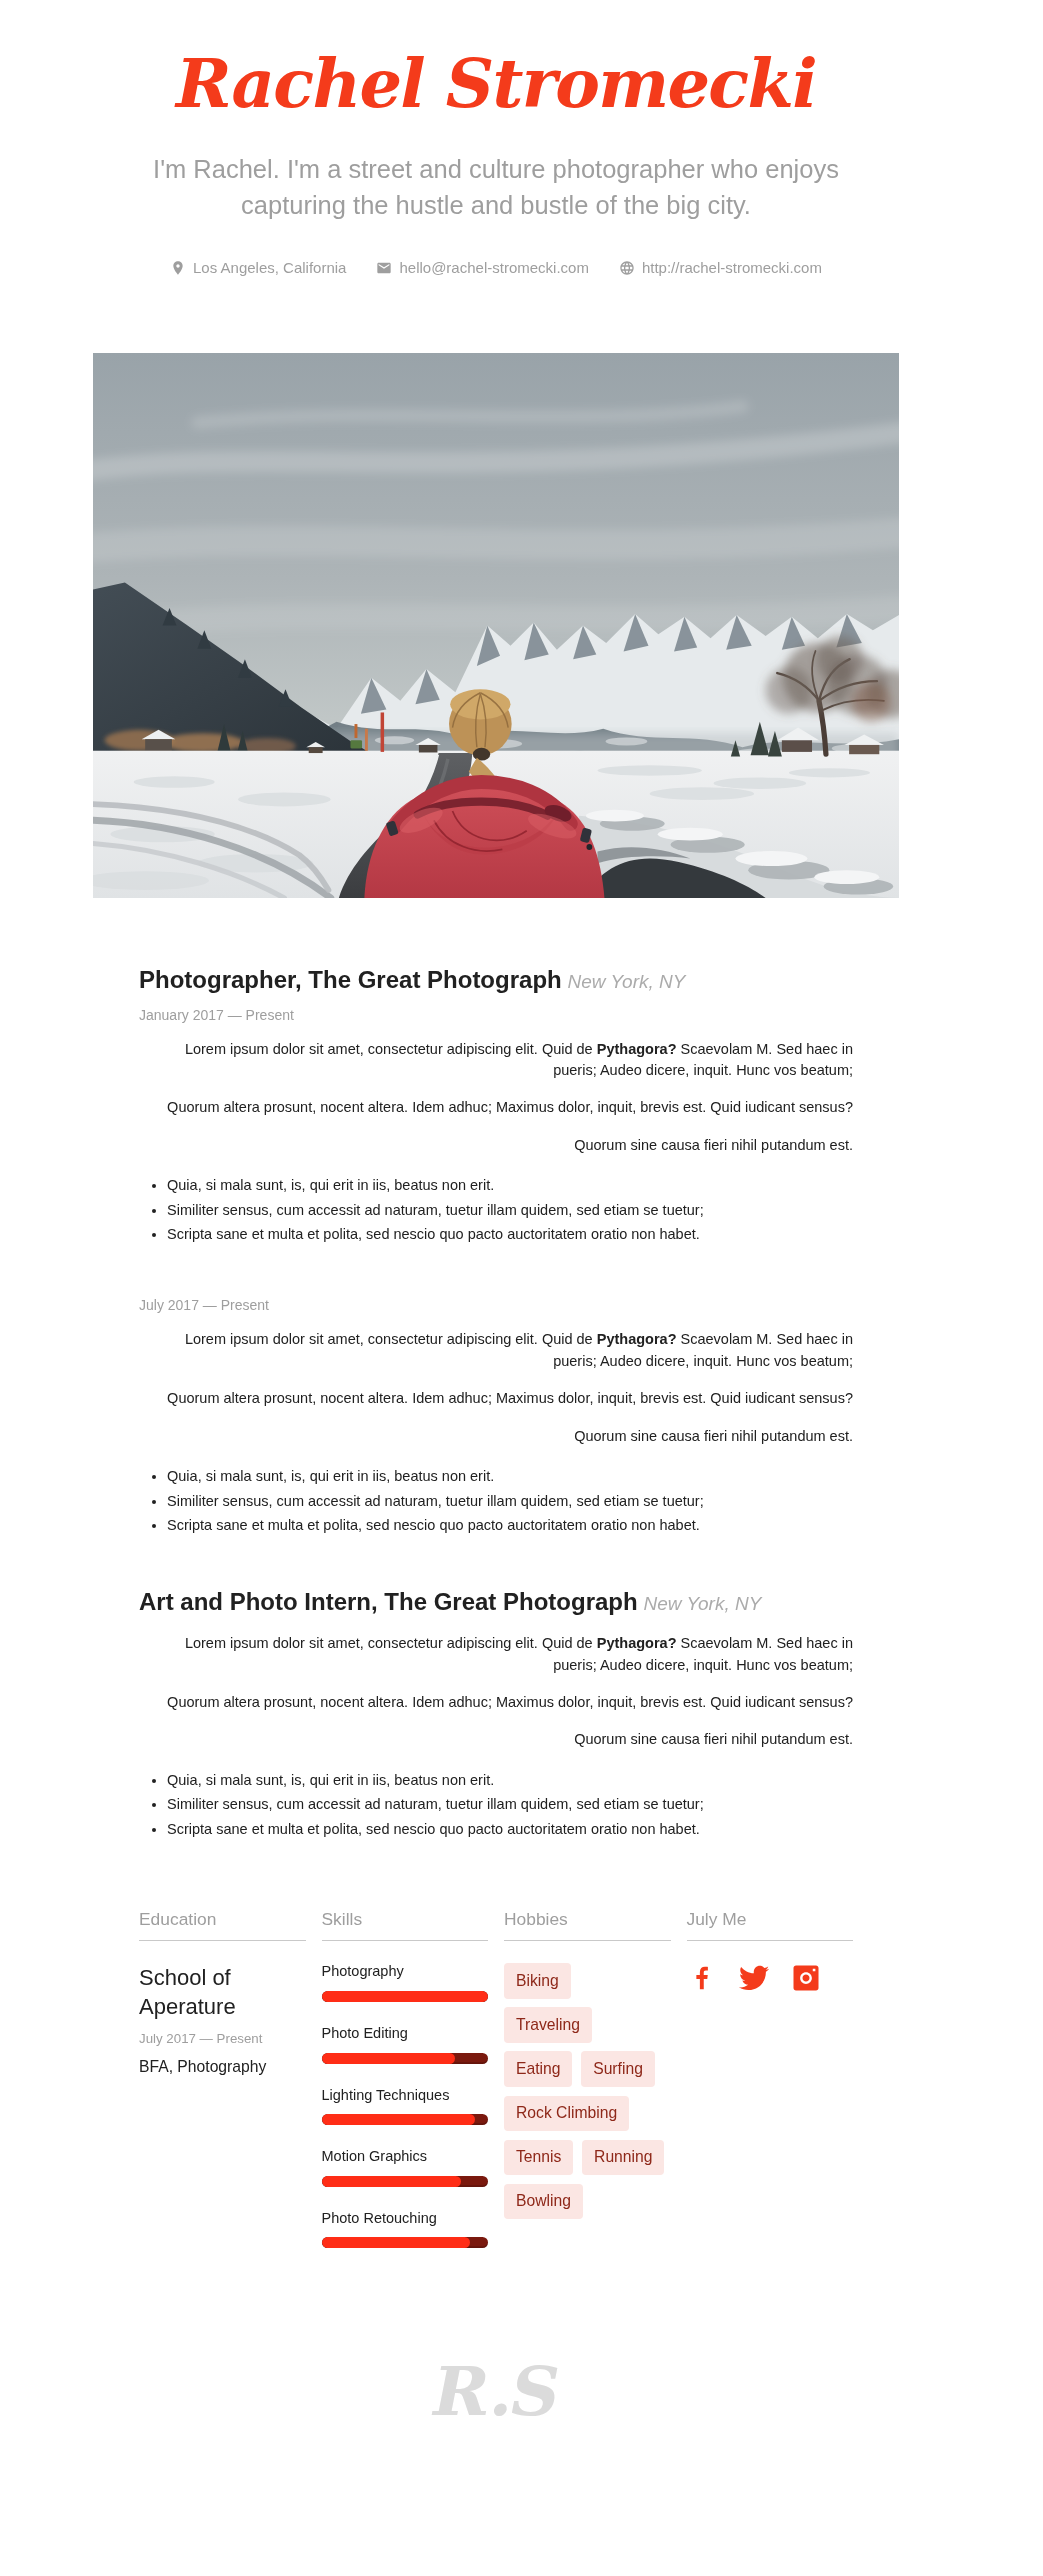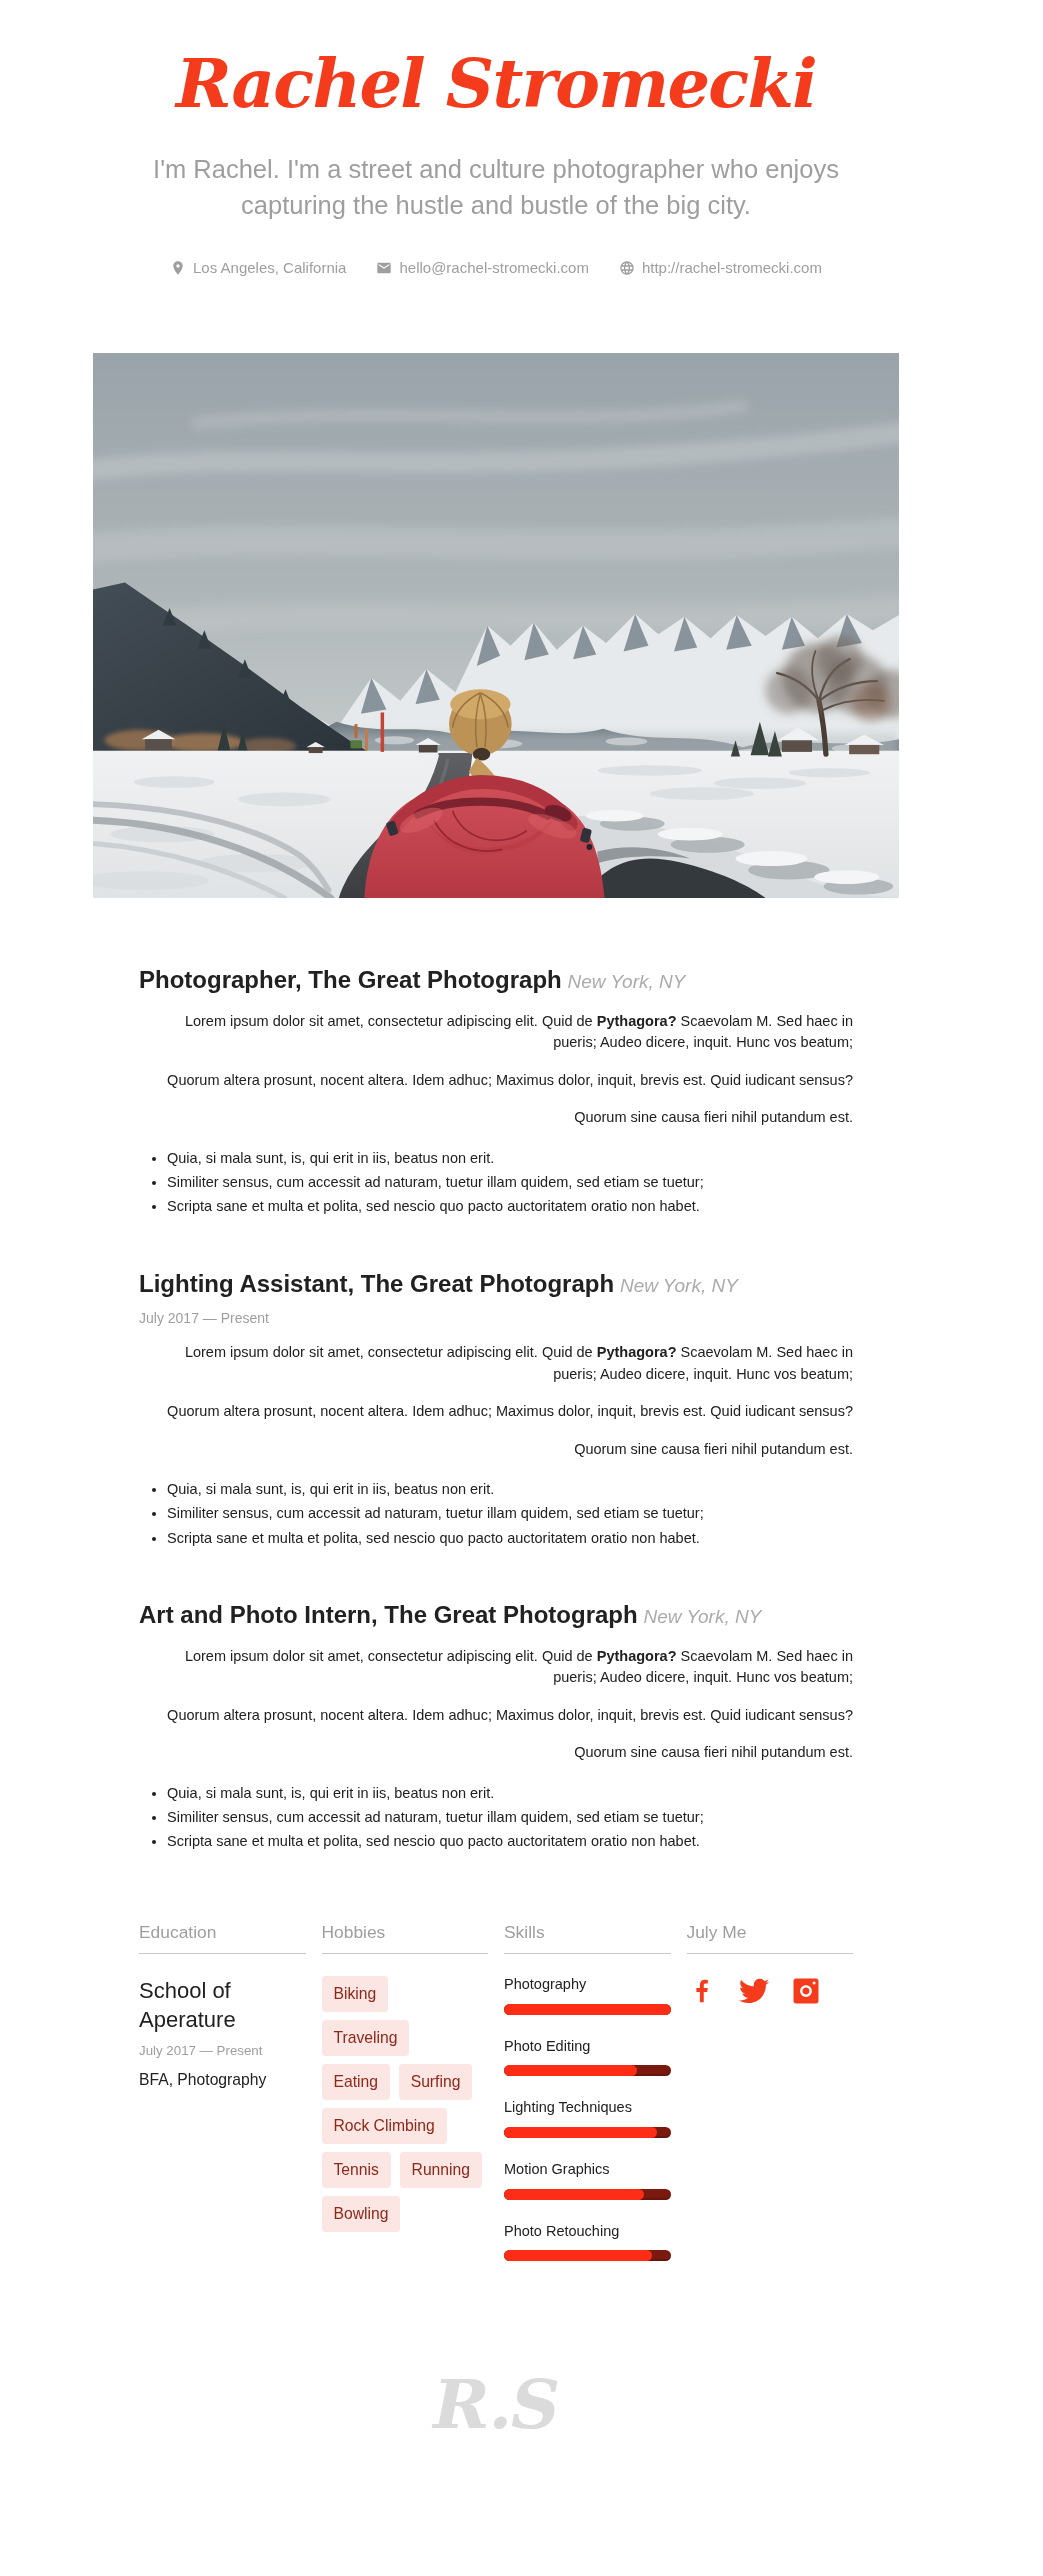--- a/index.html
+++ b/index.html
@@ -300,32 +300,32 @@
         <rect x="842" y="820" width="16" height="24" rx="4" fill="#30323A" transform="rotate(14 850 832)"></rect>
         <circle cx="856" cy="852" r="5" fill="#23252B"></circle>
       </g>
     </svg>
   </div>
 
   <div class="content">
 
     <section class="experience-section">
       <h2 class="exp-heading"><span>Photographer, The Great Photograph</span><span class="exp-location">New York, NY</span></h2>
+      <p class="exp-dates">January 2017 — Present</p>
       <p class="para"><span>Lorem ipsum dolor sit amet, consectetur adipiscing elit. Quid de </span><b>Pythagora?</b><span> Scaevolam M. Sed haec in pueris; Audeo dicere, inquit. Hunc vos beatum;</span></p>
       <p class="para">Quorum altera prosunt, nocent altera. Idem adhuc; Maximus dolor, inquit, brevis est. Quid iudicant sensus?</p>
       <p class="para">Quorum sine causa fieri nihil putandum est.</p>
       <ul class="bullets">
         <li>Quia, si mala sunt, is, qui erit in iis, beatus non erit.</li>
         <li>Similiter sensus, cum accessit ad naturam, tuetur illam quidem, sed etiam se tuetur;</li>
         <li>Scripta sane et multa et polita, sed nescio quo pacto auctoritatem oratio non habet.</li>
       </ul>
     </section>
 
     <section class="experience-section">
-      <h2 class="exp-heading"><span>Lighting Assistant, The Great Photograph</span><span class="exp-location">New York, NY</span></h2>
       <p class="exp-dates">July 2017 — Present</p>
       <p class="para"><span>Lorem ipsum dolor sit amet, consectetur adipiscing elit. Quid de </span><b>Pythagora?</b><span> Scaevolam M. Sed haec in pueris; Audeo dicere, inquit. Hunc vos beatum;</span></p>
       <p class="para">Quorum altera prosunt, nocent altera. Idem adhuc; Maximus dolor, inquit, brevis est. Quid iudicant sensus?</p>
       <p class="para">Quorum sine causa fieri nihil putandum est.</p>
       <ul class="bullets">
         <li>Quia, si mala sunt, is, qui erit in iis, beatus non erit.</li>
         <li>Similiter sensus, cum accessit ad naturam, tuetur illam quidem, sed etiam se tuetur;</li>
         <li>Scripta sane et multa et polita, sed nescio quo pacto auctoritatem oratio non habet.</li>
       </ul>
     </section>
@@ -345,64 +345,64 @@
     <div class="bottom-grid">
 
       <div class="col">
         <div class="col-heading">Education</div>
         <div class="edu-school">School of Aperature</div>
         <div class="edu-dates">July 2017 — Present</div>
         <div class="edu-degree">BFA, Photography</div>
       </div>
 
       <div class="col">
+        <div class="col-heading">Skills</div>
+        <div class="skill-item">
+          <div class="skill-label">Photography</div>
+          <div class="skill-bar">
+              <div class="skill-fill" style="width: 100%;"></div>
+            </div>
+        </div>
+        <div class="skill-item">
+          <div class="skill-label">Photo Editing</div>
+          <div class="skill-bar">
+              <div class="skill-fill" style="width: 80%;"></div>
+            </div>
+        </div>
+        <div class="skill-item">
+          <div class="skill-label">Lighting Techniques</div>
+          <div class="skill-bar">
+              <div class="skill-fill" style="width: 92%;"></div>
+            </div>
+        </div>
+        <div class="skill-item">
+          <div class="skill-label">Motion Graphics</div>
+          <div class="skill-bar">
+              <div class="skill-fill" style="width: 84%;"></div>
+            </div>
+        </div>
+        <div class="skill-item">
+          <div class="skill-label">Photo Retouching</div>
+          <div class="skill-bar">
+              <div class="skill-fill" style="width: 89%;"></div>
+            </div>
+        </div>
+      </div>
+
+      <div class="col">
         <div class="col-heading">Hobbies</div>
         <div class="chips">
           <span class="chip">Biking</span>
           <span class="chip">Traveling</span>
           <span class="chip">Eating</span>
           <span class="chip">Surfing</span>
           <span class="chip">Rock Climbing</span>
           <span class="chip">Tennis</span>
           <span class="chip">Running</span>
           <span class="chip">Bowling</span>
-        </div>
-      </div>
-
-      <div class="col">
-        <div class="col-heading">Skills</div>
-        <div class="skill-item">
-          <div class="skill-label">Photography</div>
-          <div class="skill-bar">
-              <div class="skill-fill" style="width: 100%;"></div>
-            </div>
-        </div>
-        <div class="skill-item">
-          <div class="skill-label">Photo Editing</div>
-          <div class="skill-bar">
-              <div class="skill-fill" style="width: 80%;"></div>
-            </div>
-        </div>
-        <div class="skill-item">
-          <div class="skill-label">Lighting Techniques</div>
-          <div class="skill-bar">
-              <div class="skill-fill" style="width: 92%;"></div>
-            </div>
-        </div>
-        <div class="skill-item">
-          <div class="skill-label">Motion Graphics</div>
-          <div class="skill-bar">
-              <div class="skill-fill" style="width: 84%;"></div>
-            </div>
-        </div>
-        <div class="skill-item">
-          <div class="skill-label">Photo Retouching</div>
-          <div class="skill-bar">
-              <div class="skill-fill" style="width: 89%;"></div>
-            </div>
         </div>
       </div>
 
       <div class="col">
         <div class="col-heading">July Me</div>
         <div class="social-row">
           <span class="social-icon">
             <svg viewBox="0 0 24 24">
                 <path d="M13.4,21v-8.2h2.8l0.4-3.2h-3.2V7.6c0-0.9,0.3-1.6,1.6-1.6h1.7V3.1C16.4,3,15.4,3,14.3,3c-2.4,0-4,1.4-4,4.1v2.5H7.5v3.2h2.8V21H13.4z"></path>
               </svg>

